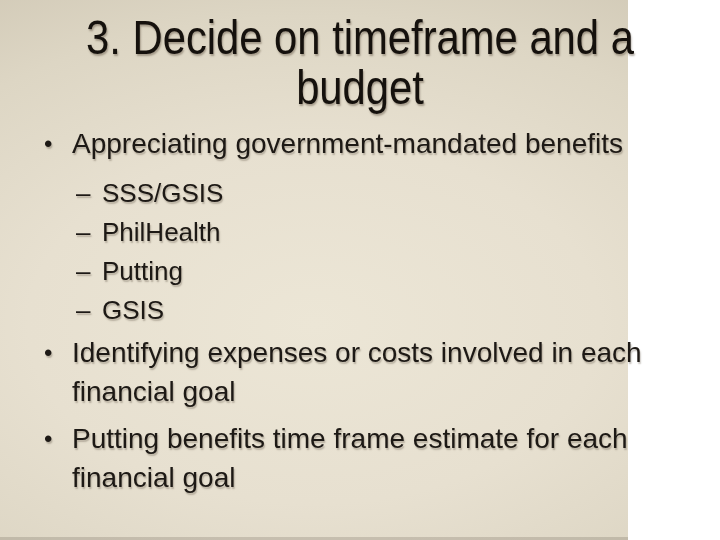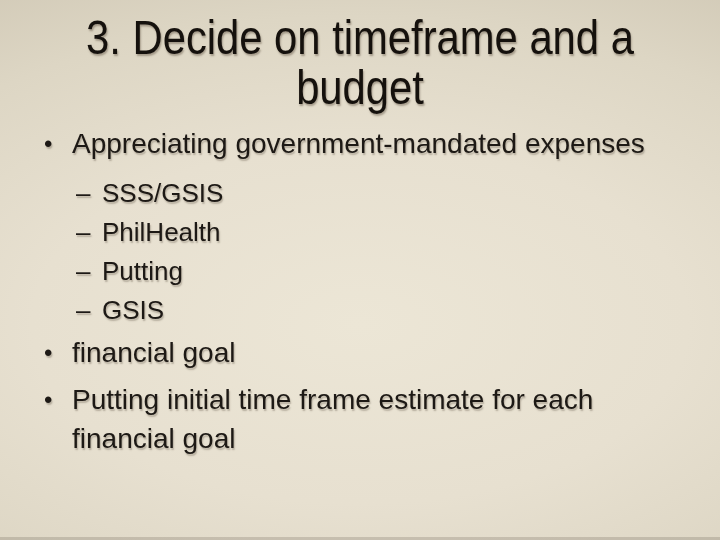--- a/index.html
+++ b/index.html
@@ -7,21 +7,21 @@
     padding: 0;
   }
   body {
     width: 720px;
     height: 540px;
     overflow: hidden;
     font-family: "Liberation Sans", sans-serif;
   }
   .slide {
     position: relative;
-    width: 720px;
+    width: 628px;
     height: 540px;
     background: radial-gradient(ellipse 130% 95% at 50% 60%,
       #ece6d6 0%, #e7e0d0 35%, #ddd6c4 60%, #d0c8b5 80%, #c3bba8 100%);
     color: #1d1915;
   }
   .slide::after {
     content: "";
     position: absolute;
     left: 0; right: 0; bottom: 0;
     height: 3px;
@@ -95,21 +95,21 @@
   <div class="title">
     <span class="tline">3. Decide on timeframe and a</span>
     <span class="tline">budget</span>
   </div>
 
   <div class="content">
 
     <div class="bullet level1">
       <span class="marker">•</span>
       <div class="text">
-        <div class="line">Appreciating government-mandated expenses</div>
+        <div class="line">Appreciating government-mandated benefits</div>
       </div>
     </div>
 
     <div class="bullet level2 sub-first">
       <span class="marker">–</span>
       <div class="text">
         <div class="line">SSS/GSIS</div>
       </div>
     </div>
 
@@ -130,26 +130,27 @@
     <div class="bullet level2">
       <span class="marker">–</span>
       <div class="text">
         <div class="line">GSIS</div>
       </div>
     </div>
 
     <div class="bullet level1 para-2">
       <span class="marker">•</span>
       <div class="text">
+        <div class="line">Identifying expenses or costs involved in each</div>
         <div class="line">financial goal</div>
       </div>
     </div>
 
     <div class="bullet level1 para-3">
       <span class="marker">•</span>
       <div class="text">
-        <div class="line">Putting initial time frame estimate for each</div>
+        <div class="line">Putting benefits time frame estimate for each</div>
         <div class="line">financial goal</div>
       </div>
     </div>
 
   </div>
 </div>
 
 </body></html>

